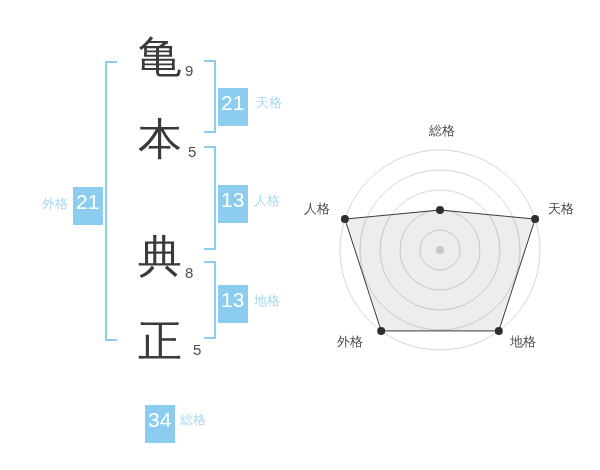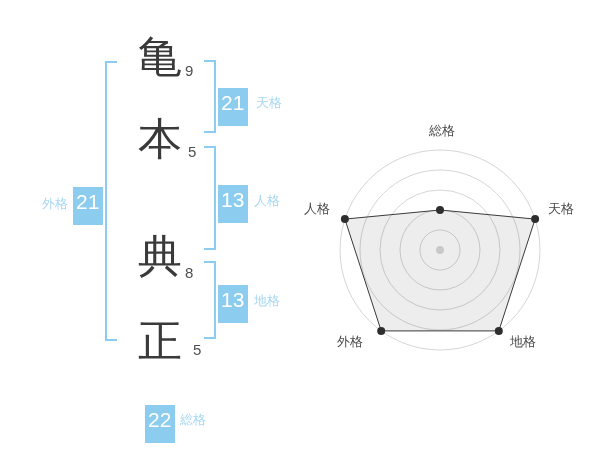--- a/index.html
+++ b/index.html
@@ -88,21 +88,21 @@
 
   <div class="badge-box" style="left:218px; top:185px;">13</div>
   <div class="badge-label" style="left:254px; top:194px;">人格</div>
 
   <div class="badge-box" style="left:218px; top:285px;">13</div>
   <div class="badge-label" style="left:254px; top:294px;">地格</div>
 
   <div class="badge-label" style="left:42px;  top:197px;">外格</div>
   <div class="badge-box" style="left:73px;  top:187px;">21</div>
 
-  <div class="badge-box" style="left:145px; top:405px;">22</div>
+  <div class="badge-box" style="left:145px; top:405px;">34</div>
   <div class="badge-label" style="left:180px; top:413px;">総格</div>
 
   <div class="radar-wrap">
     <svg id="radar-svg" width="300" height="300" viewBox="0 0 300 300">
         <circle cx="150" cy="150" r="20.0" fill="none" stroke="#D6D6D6" stroke-width="1"></circle>
         <circle cx="150" cy="150" r="40.0" fill="none" stroke="#D6D6D6" stroke-width="1"></circle>
         <circle cx="150" cy="150" r="60.0" fill="none" stroke="#D6D6D6" stroke-width="1"></circle>
         <circle cx="150" cy="150" r="80.0" fill="none" stroke="#D6D6D6" stroke-width="1"></circle>
         <circle cx="150" cy="150" r="100.0" fill="none" stroke="#D6D6D6" stroke-width="1"></circle>
         <polygon points="150.0,110.0 245.1,119.1 208.8,230.9 91.2,230.9 54.9,119.1" fill="rgba(0,0,0,0.07)" stroke="#3A3A3A" stroke-width="1"></polygon>

